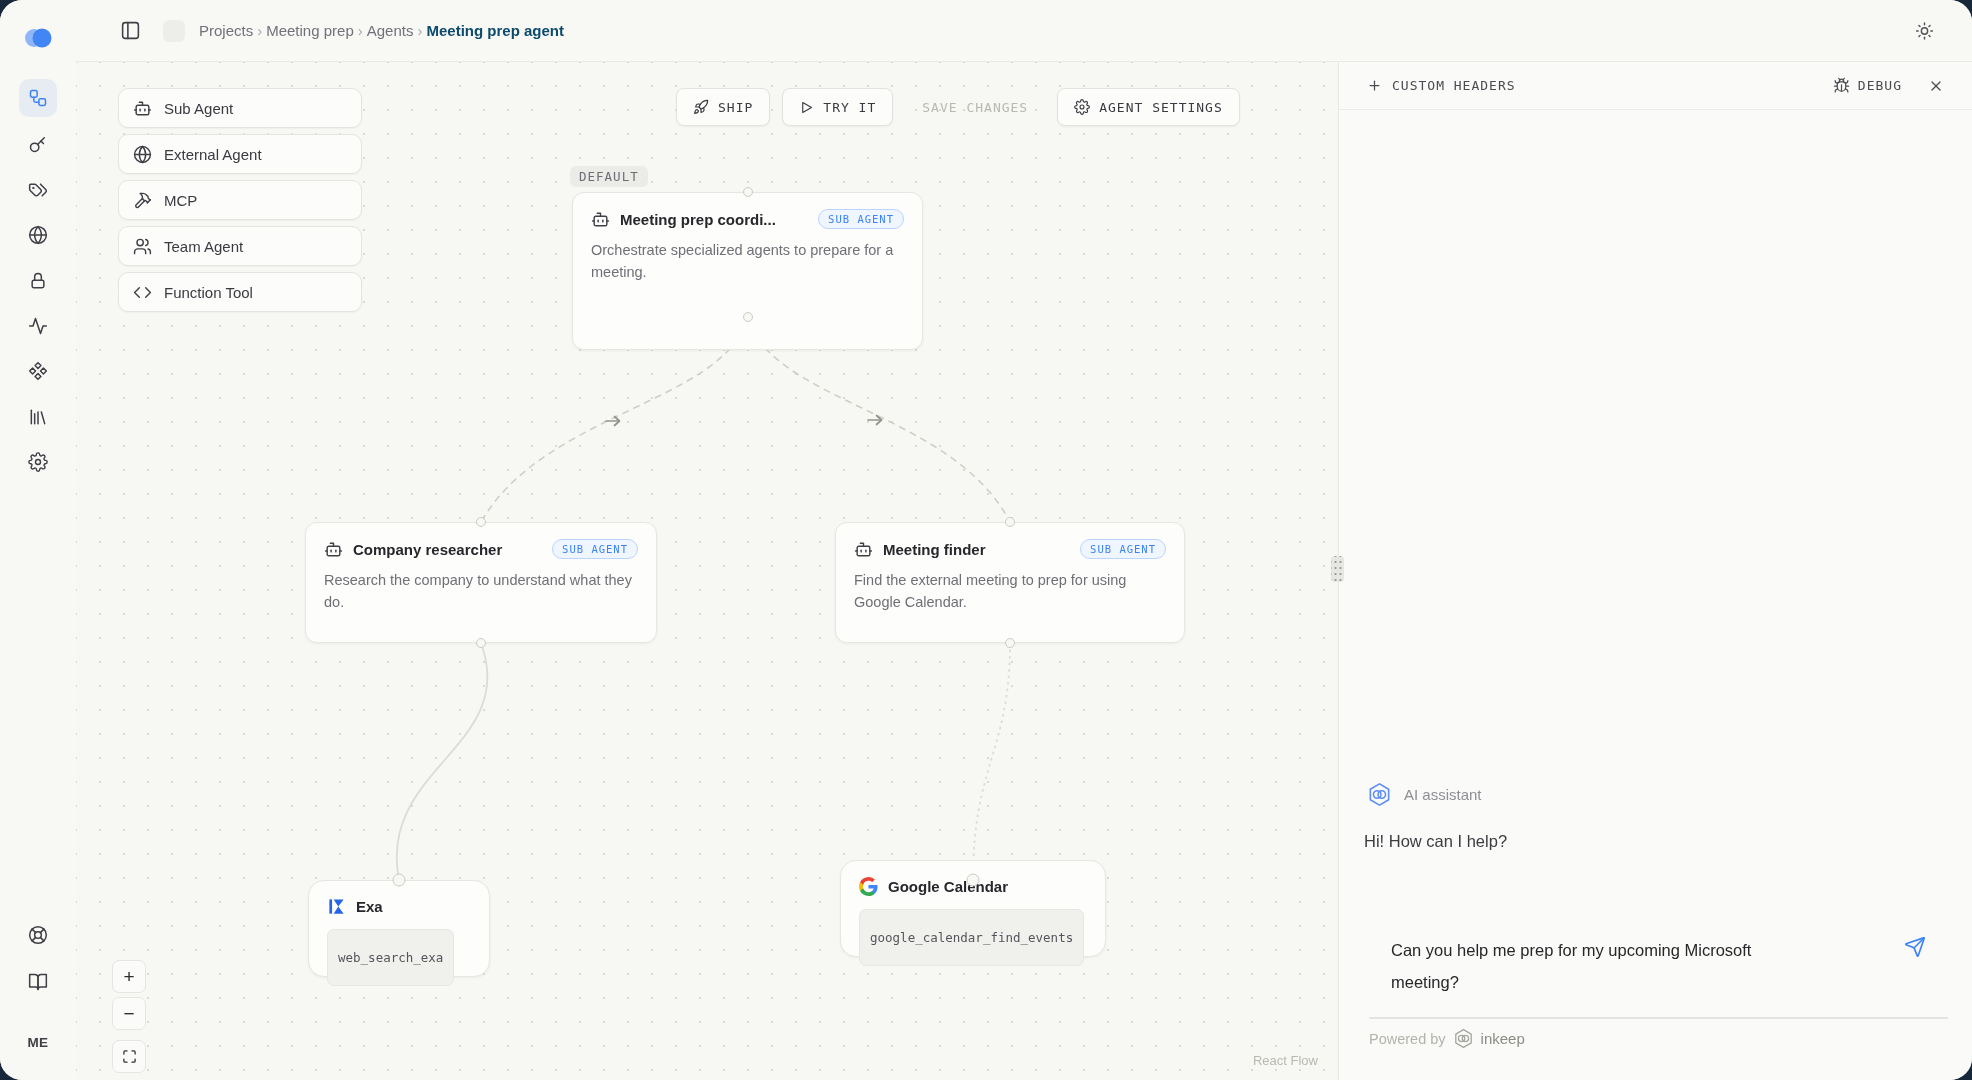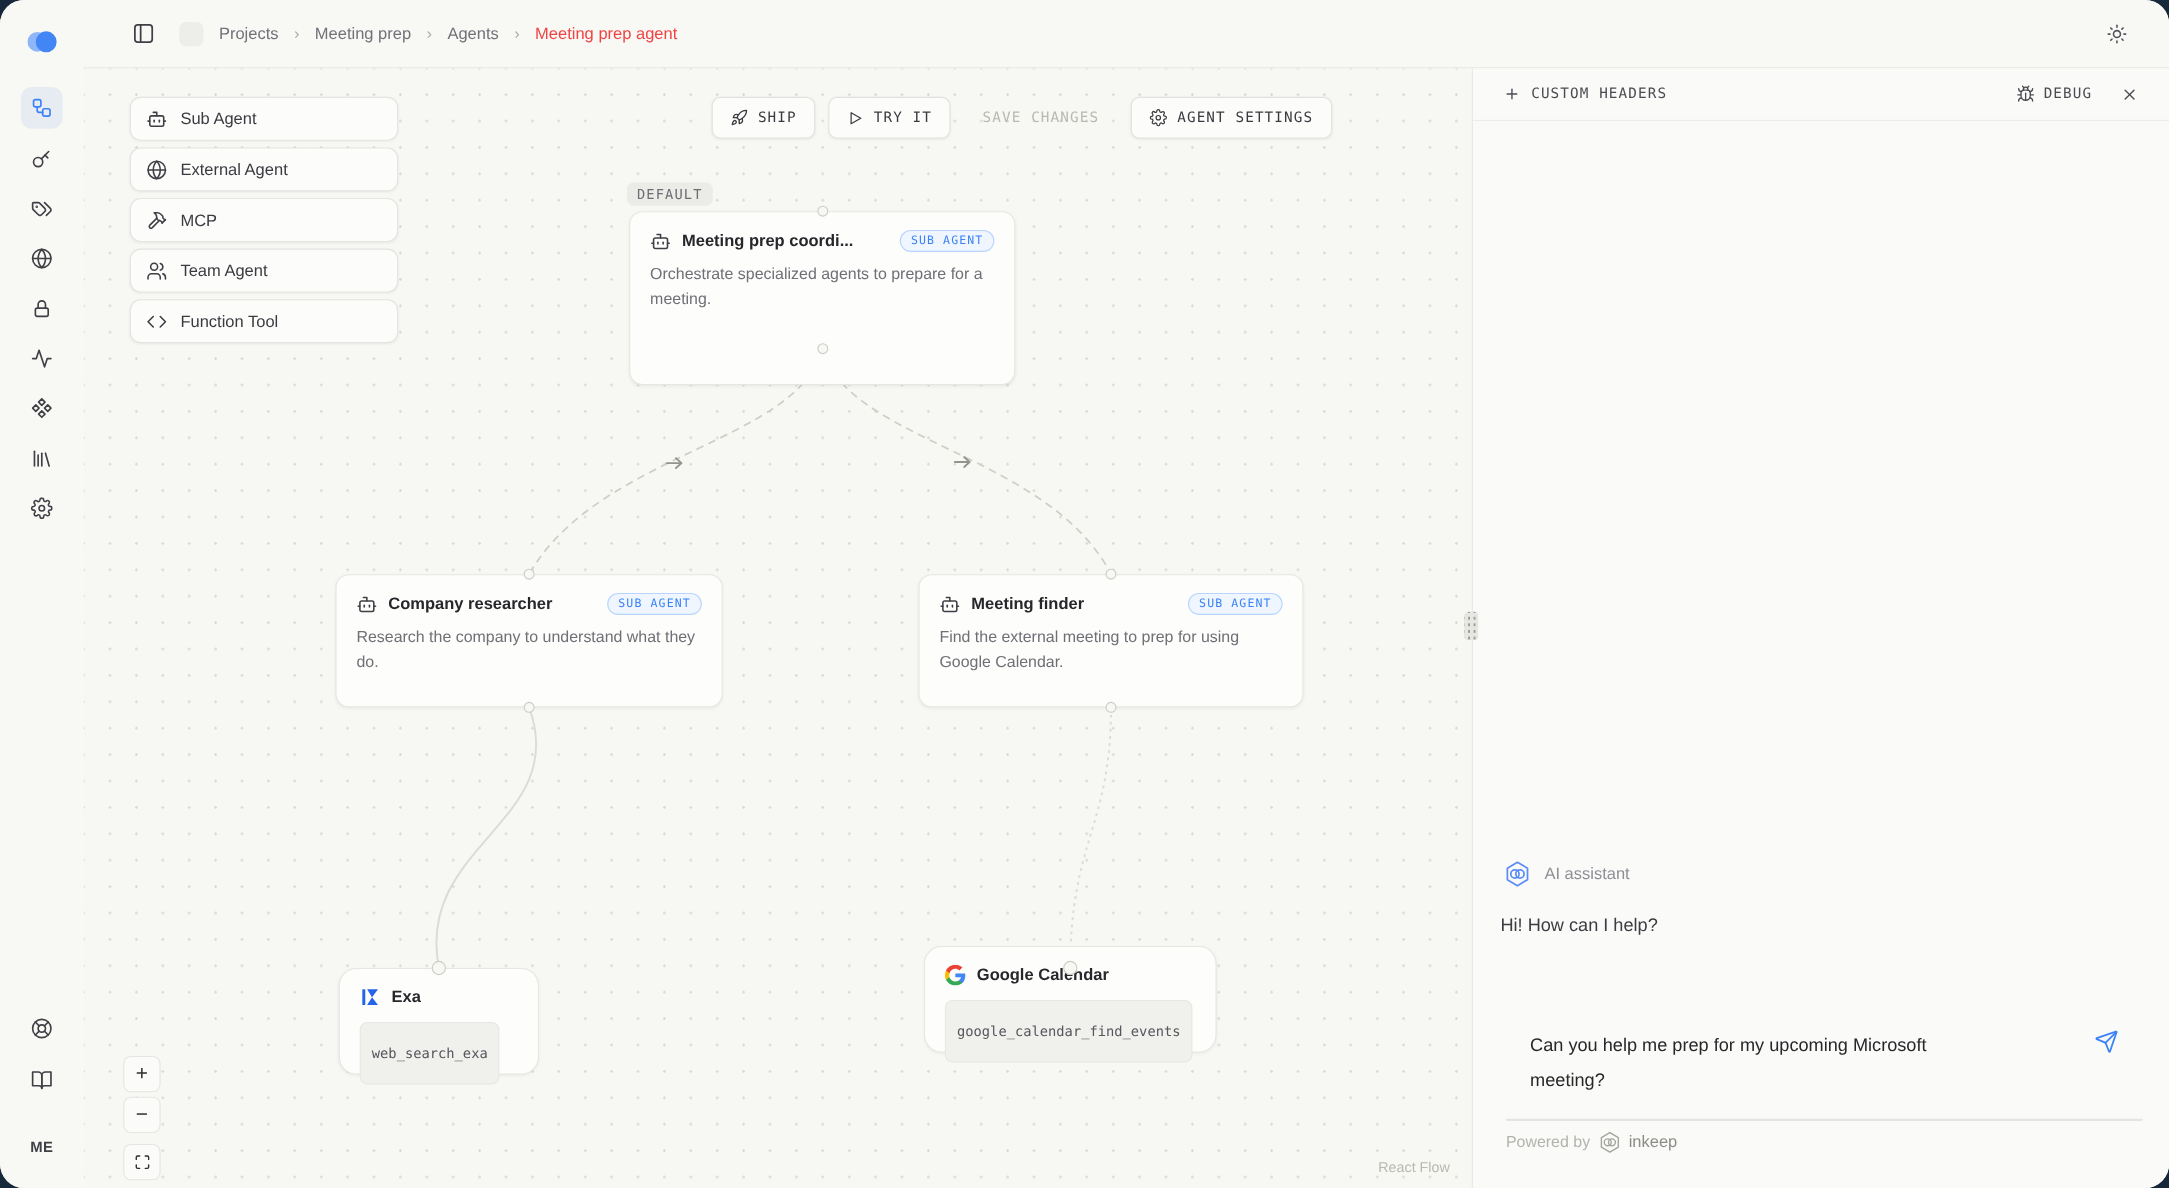--- a/index.html
+++ b/index.html
@@ -10,37 +10,37 @@
   .rail { position:absolute; left:0; top:0; bottom:0; width:76px; background:#f8f8f5; z-index:30; }
   .rail-item { position:absolute; left:50%; transform:translateX(-50%); width:38px; height:38px; display:flex; align-items:center; justify-content:center; color:#3f3f46; border-radius:10px; cursor:pointer; }
   .rail-item.selected { background:#e7ebf2; color:#3b82f6; }
   .rail-item svg { display:block; }
   .me { font-size:13.5px; font-weight:700; color:#3f3f46; letter-spacing:.3px; }
 
   
   .header { position:absolute; left:76px; right:0; top:0; height:62px; border-bottom:1px solid #e9e9e5; display:flex; align-items:center; z-index:25; background:#f8f8f5; }
   .panel-toggle { margin-left:44px; color:#3f3f46; display:flex; cursor:pointer; }
   .crumb-chip { width:22px; height:22px; border-radius:6px; background:#ededea; margin-left:22px; }
-  .breadcrumb { display:flex; align-items:center; gap:14px; margin-left:14px; font-size:15px; color:#71717a; }
+  .breadcrumb { display:flex; align-items:center; gap:4px; margin-left:14px; font-size:15px; color:#71717a; }
   .breadcrumb .sep { color:#a9a9ae; font-size:15px; }
   .breadcrumb .crumb { cursor:pointer; }
-  .breadcrumb .current { color:#ef4444; font-weight:400; }
+  .breadcrumb .current { color:#0c4a6e; font-weight:700; }
   .theme-toggle { position:absolute; right:38px; top:50%; transform:translateY(-50%); color:#52525b; cursor:pointer; display:flex; }
 
   
   .canvas { position:absolute; left:76px; top:62px; width:1262px; bottom:0; background-color:#f7f7f4;
     background-image:radial-gradient(circle, #dadad4 1.1px, transparent 1.3px); background-size:24px 24px; background-position:12px 12px; overflow:hidden; }
 
   
   .palette-item { position:absolute; left:42px; width:244px; height:40px; background:#fcfcfb; border:1px solid #e4e4e0; border-radius:10px; display:flex; align-items:center; gap:12px; padding:0 14px; box-shadow:0 1px 2px rgba(25,25,20,.04); cursor:grab; z-index:10; }
   .palette-item .p-label { font-size:15px; font-weight:500; color:#3a3a40; }
   .palette-item svg { color:#3f3f46; flex:0 0 auto; }
 
   
-  .toolbar { position:absolute; left:571px; top:26px; display:flex; align-items:center; gap:12px; z-index:10; }
+  .toolbar { position:absolute; left:600px; top:26px; display:flex; align-items:center; gap:12px; z-index:10; }
   .tbtn { display:flex; align-items:center; gap:9px; height:38px; padding:0 16px; background:#fcfcfb; border:1px solid #e2e2de; border-radius:8px; font-family:"DejaVu Sans Mono", monospace; font-size:13px; letter-spacing:1px; color:#3a3a40; box-shadow:0 1px 2px rgba(25,25,20,.05); cursor:pointer; white-space:nowrap; }
   .tbtn svg { color:#3a3a40; }
   .tbtn.disabled { background:transparent; border-color:transparent; box-shadow:none; color:#b9b9b2; cursor:default; }
 
   
   .edges { position:absolute; inset:0; z-index:1; pointer-events:none; }
   .node { position:absolute; background:#fdfdfc; border:1px solid #e6e6e2; border-radius:12px; box-shadow:0 1px 3px rgba(25,25,20,.05); padding:16px 18px; z-index:2; cursor:pointer; }
   .title-row { display:flex; align-items:center; gap:10px; }
   .node-title { font-size:15px; font-weight:700; color:#26262b; white-space:nowrap; }
   .badge { margin-left:auto; font-family:"DejaVu Sans Mono", monospace; font-size:10.5px; letter-spacing:1px; color:#3b82f6; background:#eff6ff; border:1px solid #b9d5fd; padding:3px 9px; border-radius:999px; white-space:nowrap; }

